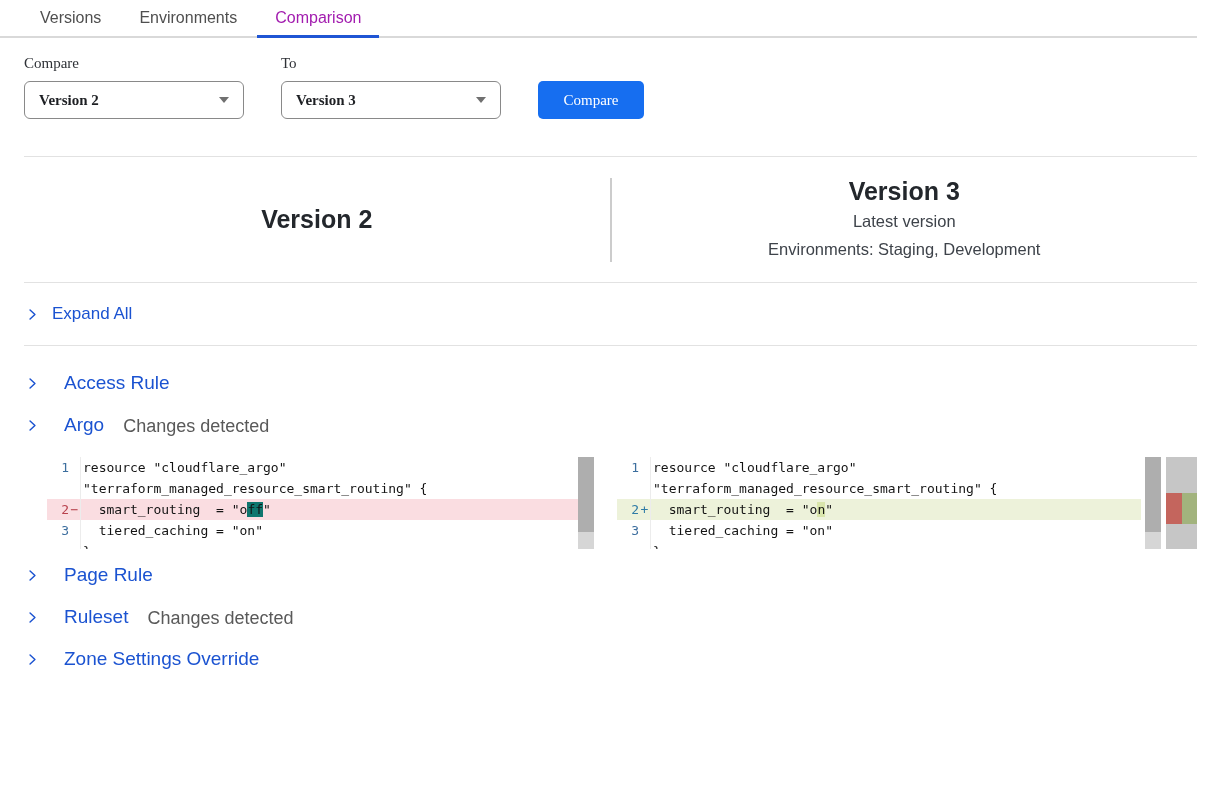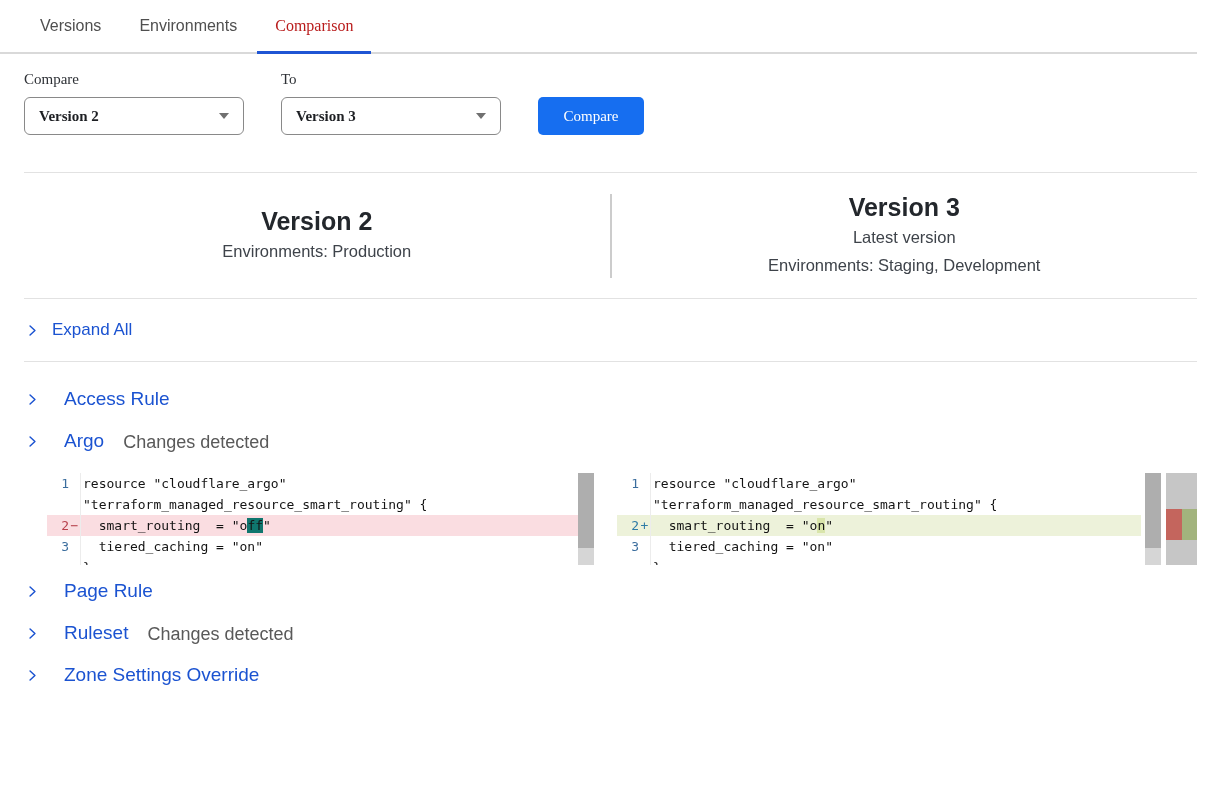--- a/index.html
+++ b/index.html
@@ -7,29 +7,29 @@
   body {
     width: 1224px; height: 788px; overflow: hidden;
     font-family: "Liberation Sans", sans-serif;
     color: #202124;
     position: relative;
   }
 
   
   .tabs {
     display: flex; align-items: stretch;
-    height: 54px; padding-left: 22px; margin-right: 27px;
+    height: 38px; padding-left: 22px; margin-right: 27px;
     border-bottom: 2px solid #d9d9d9;
   }
   .tab {
     position: relative; display: flex; align-items: center;
     padding: 0 18px; margin-right: 2px;
     font-size: 16px; color: #4f4f4f; cursor: pointer;
   }
-  .tab.active { color: #b91c1c; font-weight: 500; font-family: Liberation Serif, serif; }
+  .tab.active { color: #a21caf; font-weight: 500; }
   .tab.active::after {
     content: ""; position: absolute; left: 0; right: 0; bottom: -2px;
     height: 3px; background: #1f55d4;
   }
 
   
   .compare-bar {
     display: flex; align-items: flex-end;
     margin: 17px 0 0 24px;
     font-family: Liberation Serif, serif;
@@ -139,21 +139,20 @@
     </div>
   </div>
   <button class="compare-btn">Compare</button>
 </div>
 
 <hr class="rule rule-1">
 
 <div class="version-header">
   <div class="vcol">
     <div class="vtitle">Version 2</div>
-    <div class="vsub">Environments: Production</div>
   </div>
   <div class="vdivider"></div>
   <div class="vcol">
     <div class="vtitle">Version 3</div>
     <div class="vsub">Latest version</div>
     <div class="vsub">Environments: Staging, Development</div>
   </div>
 </div>
 
 <hr class="rule">

